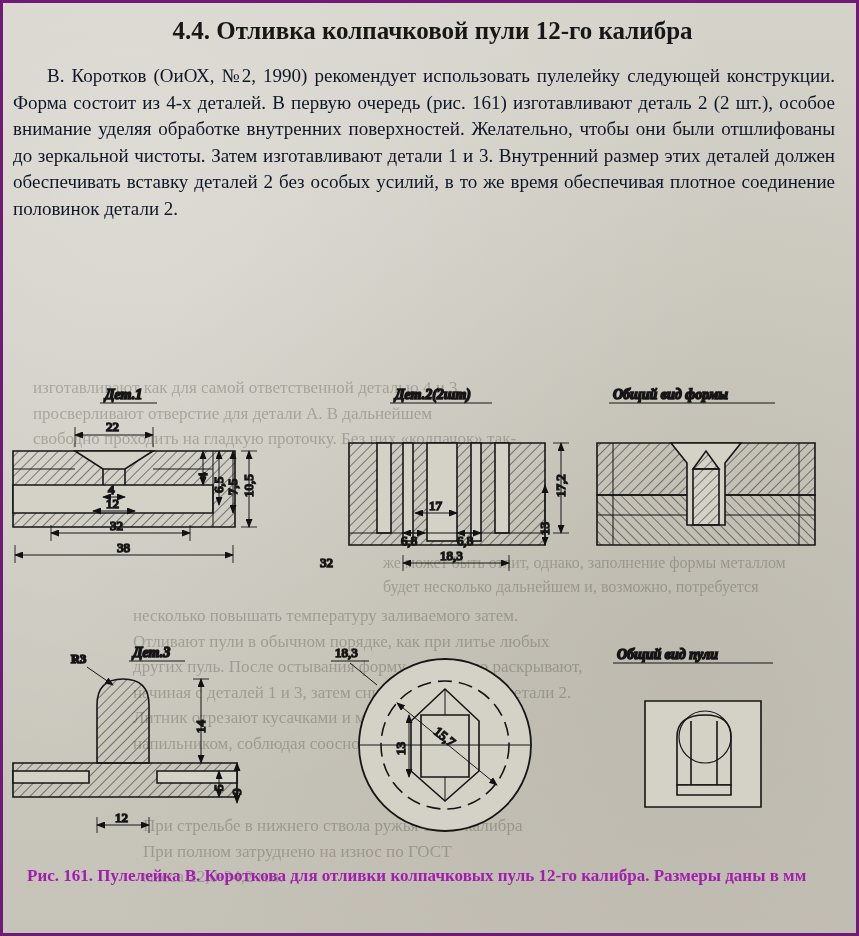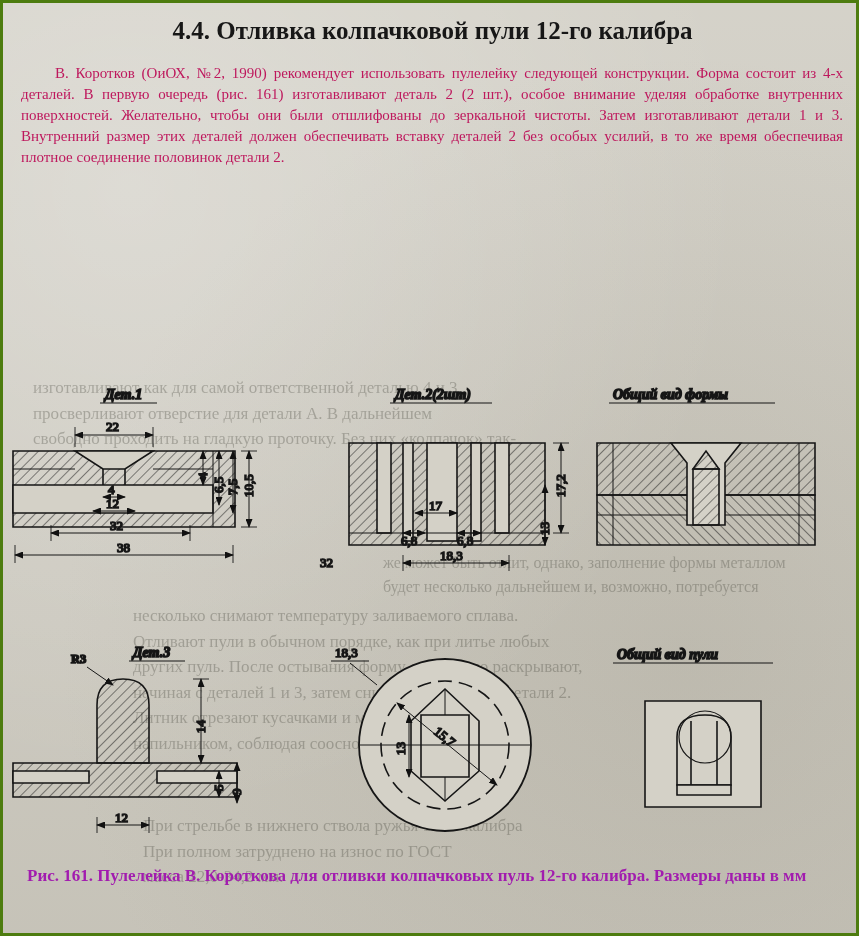--- a/index.html
+++ b/index.html
@@ -9,21 +9,21 @@
   }
   body {
     font-family: "Liberation Serif", serif;
   }
   #page {
     position: relative;
     width: 859px;
     height: 936px;
     background: #cfccc2;
     overflow: hidden;
-    border: 3px solid #4d7c0f;
+    border: 3px solid #701a75;
     box-sizing: border-box;
   }
   
   #page:before {
     content: "";
     position: absolute;
     inset: 0;
     background:
       radial-gradient(ellipse at 15% 20%, rgba(255,255,255,0.25), rgba(255,255,255,0) 60%),
       radial-gradient(ellipse at 80% 70%, rgba(150,145,130,0.25), rgba(255,255,255,0) 65%),
@@ -37,26 +37,26 @@
     width: 859px;
     text-align: center;
     font-size: 25px;
     font-weight: bold;
     color: #171717;
     letter-spacing: 0px;
   }
   .body-text {
     position: absolute;
     top: 60px;
-    left: 18px;
+    left: 10px;
     width: 822px;
-    font-size: 15px;
+    font-size: 19px;
     line-height: 1.40;
     text-align: justify;
-    color: #be185d;
+    color: #0f172a;
     text-indent: 34px;
   }
   .figure-caption {
     position: absolute;
     left: 24px;
     top: 862px;
     width: 800px;
     font-size: 17px;
     font-weight: bold;
     line-height: 1.35;
@@ -113,21 +113,21 @@
 
   <div class="body-text">В. Коротков (ОиОХ, №2, 1990) рекомендует использовать пулелейку следующей конструкции. Форма состоит из 4-х деталей. В первую очередь (рис. 161) изготавливают деталь 2 (2 шт.), особое внимание уделяя обработке внутренних поверхностей. Желательно, чтобы они были отшлифованы до зеркальной чистоты. Затем изготавливают детали 1 и 3. Внутренний размер этих деталей должен обеспечивать вставку деталей 2 без особых усилий, в то же время обеспечивая плотное соединение половинок детали 2.</div>
 
   <div class="ghost" id="ghost-block-1"><span>изготавливают как для самой ответственной деталью 4 и 3.</span>
 <span>просверливают отверстие для детали А. В дальнейшем</span>
 <span>свободно проходить на гладкую проточку. Без них «колпачок» так-</span></div>
 
   <div class="ghost" id="ghost-block-2"><span>же может быть отлит, однако, заполнение формы металлом</span>
 <span>будет несколько дальнейшем и, возможно, потребуется</span></div>
 
-  <div class="ghost" id="ghost-block-3"><span>несколько снимают температуру заливаемого сплава.</span>
+  <div class="ghost" id="ghost-block-3"><span>несколько повышать температуру заливаемого затем.</span>
 <span>Отливают пули в обычном порядке, как при литье любых</span>
 <span>других пуль. После остывания форму осторожно раскрывают,</span>
 <span>начиная с деталей 1 и 3, затем снимают половинки детали 2.</span>
 <span>Литник отрезают кусачками и место среза опиливают</span>
 <span>напильником, соблюдая соосность.</span></div>
 
   <div class="ghost" id="ghost-block-4"><span>При стрельбе в нижнего ствола ружья 12-го калибра</span>
 <span>При полном затруднено на износ по ГОСТ</span>
 <span>масса 22,0-34,2 мм.</span></div>
 

